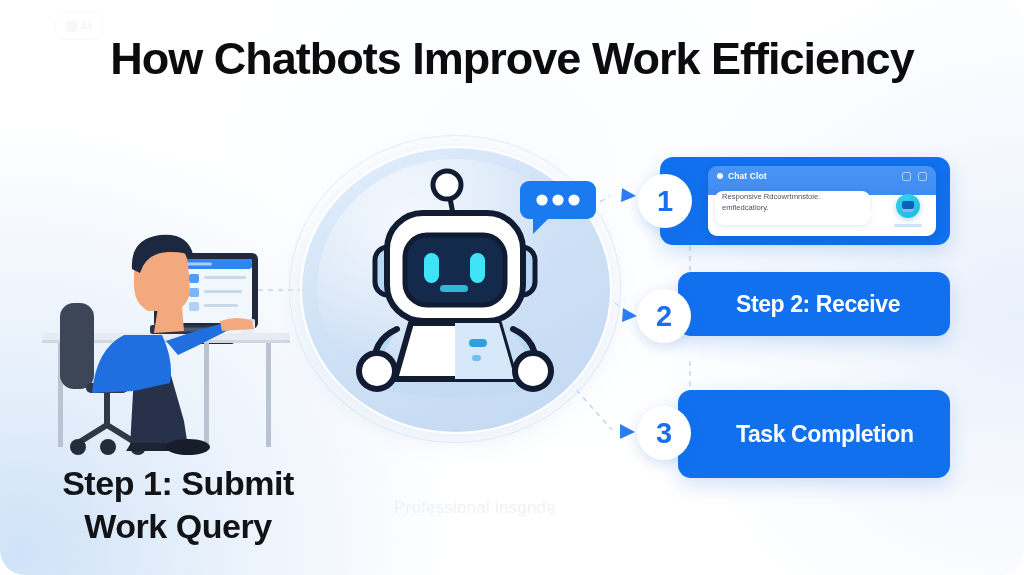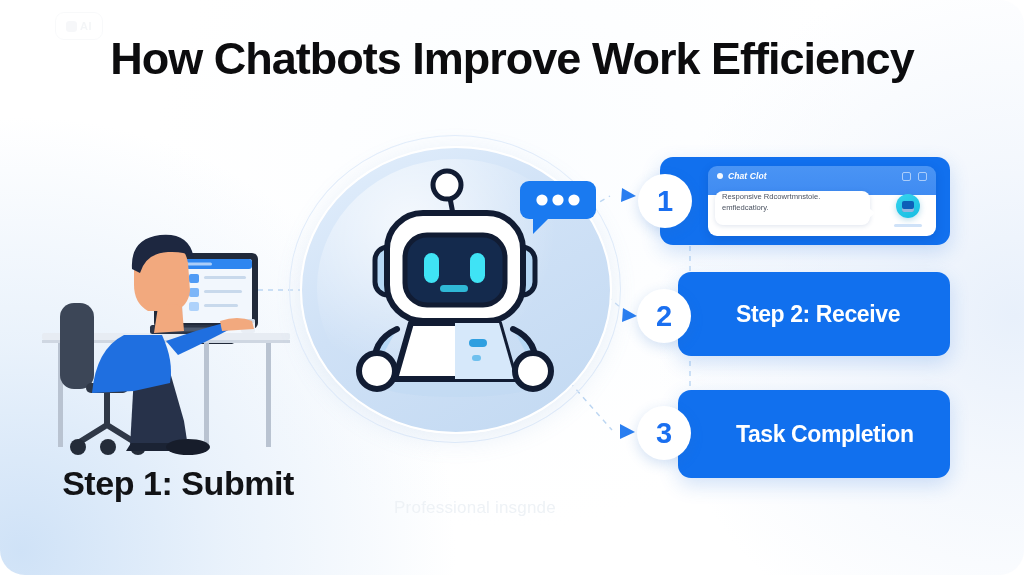--- a/index.html
+++ b/index.html
@@ -98,21 +98,21 @@
   .connectors svg{display:block;width:1024px;height:575px;}
 
   
   .card{
     position:absolute;
     background:#1170ee;
     border-radius:13px;
     box-shadow:0 7px 20px rgba(30,110,220,.20);
   }
   .card.c1{left:660px;top:157px;width:290px;height:88px;}
-  .card.c2{left:678px;top:272px;width:272px;height:84px;}
+  .card.c2{left:678px;top:272px;width:272px;height:64px;}
   .card.c3{left:678px;top:390px;width:272px;height:88px;}
 
   .card-text{
     position:absolute;left:58px;top:50%;transform:translateY(-50%);
     width:218px;
     color:#ffffff;font-size:23px;line-height:1.22;font-weight:700;
     letter-spacing:-.4px;
   }
 
   .num-circle{
@@ -136,21 +136,21 @@
     box-shadow:0 3px 10px rgba(10,50,120,.18);
     overflow:hidden;
   }
   .chat-head{
     position:absolute;left:0;top:0;right:0;height:20px;
     display:flex;align-items:center;padding:0 9px;gap:5px;
   }
   .chat-dot{width:6px;height:6px;border-radius:50%;background:#ffffff;opacity:.95;flex:0 0 auto;}
   .chat-title{
     font-size:8.5px;font-weight:700;color:#ffffff;letter-spacing:.1px;
-    white-space:nowrap;overflow:hidden;font-style:italic;
+    white-space:nowrap;overflow:hidden;
   }
   .chat-ctrls{margin-left:auto;display:flex;gap:7px;opacity:.55;}
   .chat-ctrls i{display:block;width:7px;height:7px;border:1.2px solid #fff;border-radius:2px;}
   .chat-body{position:absolute;left:0;top:20px;right:0;bottom:0;padding:5px 7px;}
   .msg-bubble{
     position:relative;
     width:155px;min-height:34px;
     background:#ffffff;border-radius:8px;
     box-shadow:0 1px 5px rgba(20,60,130,.14);
     padding:1px 7px;box-sizing:border-box;
@@ -269,20 +269,21 @@
         <path d="M94 54 Q92 24 122 20 Q152 17 156 44 Q150 36 130 37 Q108 38 102 58 Z" fill="#1d2740"></path>
         <path d="M120 92 Q134 86 144 92 L146 116 L116 118 Z" fill="#f2a97e"></path>
         <path d="M128 126 Q162 114 186 108 L196 112 Q170 126 140 140 Z" fill="#1f6fe0"></path>
         <path d="M182 106 Q200 100 214 106 L216 114 L184 116 Z" fill="#f2a97e"></path>
       </g>
     </svg>
   </div>
 
   <div class="step1-label">
     <div>Step 1: Submit</div>
+    <div>Work Query</div>
   </div>
 
   <div class="robot-zone">
     <div class="ring-outer"></div>
     <div class="ring-mid"></div>
     <div class="ring-hi"></div>
 
     <div class="robot">
       <svg viewBox="0 0 240 250" xmlns="http://www.w3.org/2000/svg">
         <ellipse cx="122" cy="224" rx="72" ry="10" fill="#bfd8f2" opacity=".55"></ellipse>

